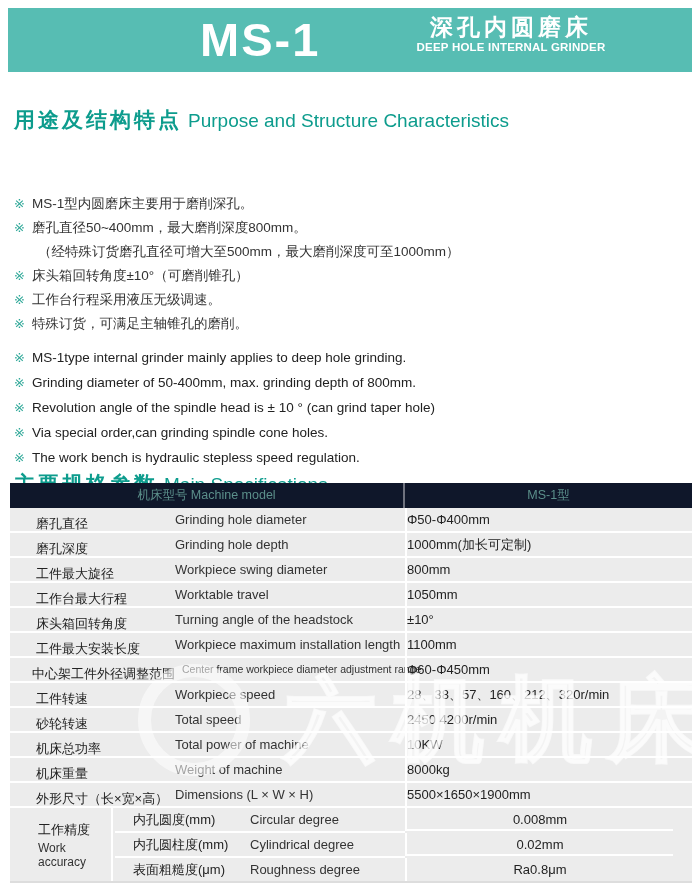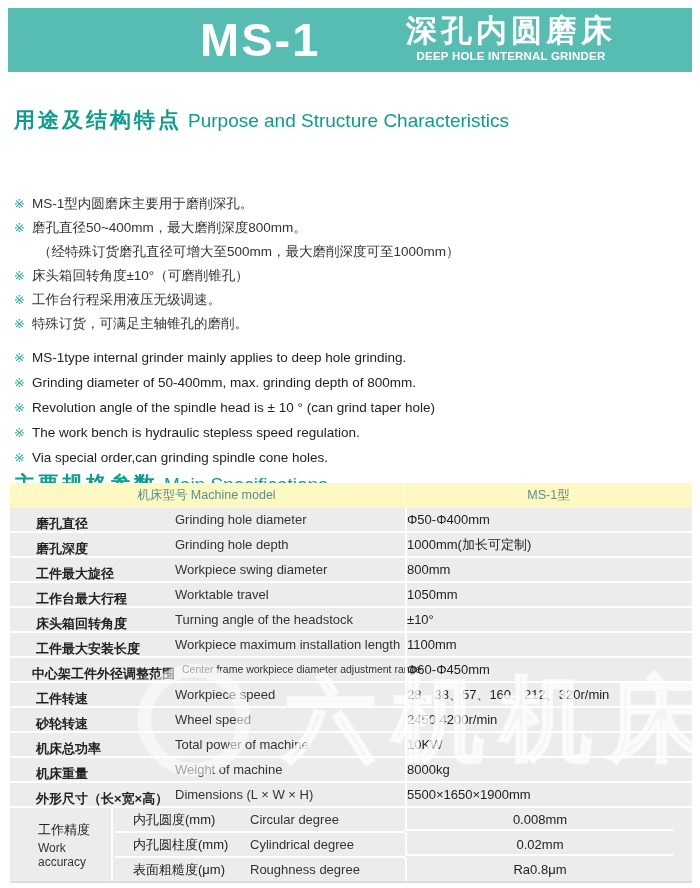--- a/index.html
+++ b/index.html
@@ -4,21 +4,21 @@
 <style>
   html,body{margin:0;padding:0;background:#ffffff;}
   body{width:700px;height:888px;overflow:hidden;position:relative;
        font-family:"Liberation Sans","DejaVu Sans",sans-serif;color:#333;}
 
   
   .banner{position:absolute;left:8px;top:8px;width:684px;height:64px;background:#57bdb3;}
   .banner .model{position:absolute;left:192px;top:4px;font-size:47px;font-weight:bold;
                  color:#ffffff;letter-spacing:2px;}
   .banner .title-group{position:absolute;left:388px;top:7px;width:230px;text-align:center;}
-  .banner .title-cn{font-size:31px;font-weight:bold;color:#ffffff;letter-spacing:4px;
+  .banner .title-cn{font-size:23px;font-weight:bold;color:#ffffff;letter-spacing:4px;
                     line-height:1.05;white-space:nowrap;}
   .banner .title-en{font-size:11.5px;font-weight:bold;color:#ffffff;letter-spacing:0.2px;
                     margin-top:2px;white-space:nowrap;}
 
   
   .sec-head{position:absolute;left:14px;white-space:nowrap;}
   .sec-head .h-cn{font-size:21px;font-weight:bold;color:#0d9c8d;letter-spacing:3px;}
   .sec-head .h-en{font-size:19px;color:#0d9c8d;margin-left:6px;}
   #purpose-head{top:106px;}
   #specs-head{top:446px;margin-top:24px;}
@@ -28,27 +28,27 @@
   #bullets-cn{top:144px;font-size:13.5px;}
   #bullets-en{top:297px;font-size:13.5px;color:#222;}
   .bullet{height:24px;line-height:24px;white-space:nowrap;}
   #bullets-en .bullet{height:25px;line-height:25px;}
   .bullet .mark{color:#2fa898;margin-right:7px;font-size:13px;}
   .bullet.cont{padding-left:24px;}
   #bullets-en .bullet.cont{padding-left:12px;}
 
   
   .spec-table{position:absolute;left:10px;top:483px;width:682px;}
-  .t-head{height:25px;background:#fef9c3;display:flex;font-size:12.5px;color:#5b8f8a;text-align:center;}
+  .t-head{height:25px;background:#0f172a;display:flex;font-size:12.5px;color:#5b8f8a;text-align:center;}
   .t-head .hc{display:flex;align-items:center;justify-content:center;}
   .t-head .hc.left{width:395px;border-right:2px solid rgba(255,255,255,0.4);box-sizing:border-box;}
   .t-head .hc.right{flex:1;}
   .t-row{position:relative;height:23px;background:#ececec;border-bottom:2px solid #ffffff;
          font-size:13px;}
-  .t-row .cn{position:absolute;left:26px;top:4px;line-height:23px;color:#222;white-space:nowrap;font-weight:bold;}
+  .t-row .cn{position:absolute;left:26px;top:4px;line-height:23px;color:#222;white-space:nowrap;}
   .t-row .en{position:absolute;left:165px;top:0;line-height:23px;color:#333;white-space:nowrap;}
   .t-row .val{position:absolute;left:395px;top:0;width:287px;line-height:23px;
               text-align:left;color:#222;border-left:2px solid #ffffff;box-sizing:border-box;}
   .t-row.long-cn .cn{left:22px;}
   .t-row.long-cn .en{left:172px;font-size:10.5px;}
 
   
   .acc-group{position:relative;height:73px;background:#ececec;border-bottom:2px solid #dddddd;
              font-size:13px;}
   .acc-label{position:absolute;left:0;top:0;width:103px;height:100%;box-sizing:border-box;
@@ -95,22 +95,22 @@
   <div class="bullet cont"><span>（经特殊订货磨孔直径可增大至500mm，最大磨削深度可至1000mm）</span></div>
   <div class="bullet"><span class="mark">※</span><span>床头箱回转角度±10°（可磨削锥孔）</span></div>
   <div class="bullet"><span class="mark">※</span><span>工作台行程采用液压无级调速。</span></div>
   <div class="bullet"><span class="mark">※</span><span>特殊订货，可满足主轴锥孔的磨削。</span></div>
 </div>
 
 <div class="bullets" id="bullets-en">
   <div class="bullet"><span class="mark">※</span><span>MS-1type internal grinder mainly applies to deep hole grinding.</span></div>
   <div class="bullet"><span class="mark">※</span><span>Grinding diameter of 50-400mm, max. grinding depth of 800mm.</span></div>
   <div class="bullet"><span class="mark">※</span><span>Revolution angle of the spindle head is ± 10 ° (can grind taper hole)</span></div>
+  <div class="bullet"><span class="mark">※</span><span>Via special order,can grinding spindle cone holes.</span></div>
   <div class="bullet"><span class="mark">※</span><span>The work bench is hydraulic stepless speed regulation.</span></div>
-  <div class="bullet"><span class="mark">※</span><span>Via special order,can grinding spindle cone holes.</span></div>
 </div>
 
 <div class="sec-head" id="specs-head">
   <span class="h-cn">主要规格参数</span><span class="h-en">Main Specifications</span>
 </div>
 
 <div class="spec-table">
   <div class="t-head">
     <div class="hc left">机床型号 Machine model</div>
     <div class="hc right">MS-1型</div>
@@ -151,21 +151,21 @@
     <span class="en">Center frame workpiece diameter adjustment range</span>
     <span class="val">Φ60-Φ450mm</span>
   </div>
   <div class="t-row">
     <span class="cn">工件转速</span>
     <span class="en">Workpiece speed</span>
     <span class="val">28、38、57、160、212、320r/min</span>
   </div>
   <div class="t-row">
     <span class="cn">砂轮转速</span>
-    <span class="en">Wheel speed</span>
+    <span class="en">Total speed</span>
     <span class="val">2450 4200r/min</span>
   </div>
   <div class="t-row">
     <span class="cn">机床总功率</span>
     <span class="en">Total power of machine</span>
     <span class="val">10KW</span>
   </div>
   <div class="t-row">
     <span class="cn">机床重量</span>
     <span class="en">Weight of machine</span>

